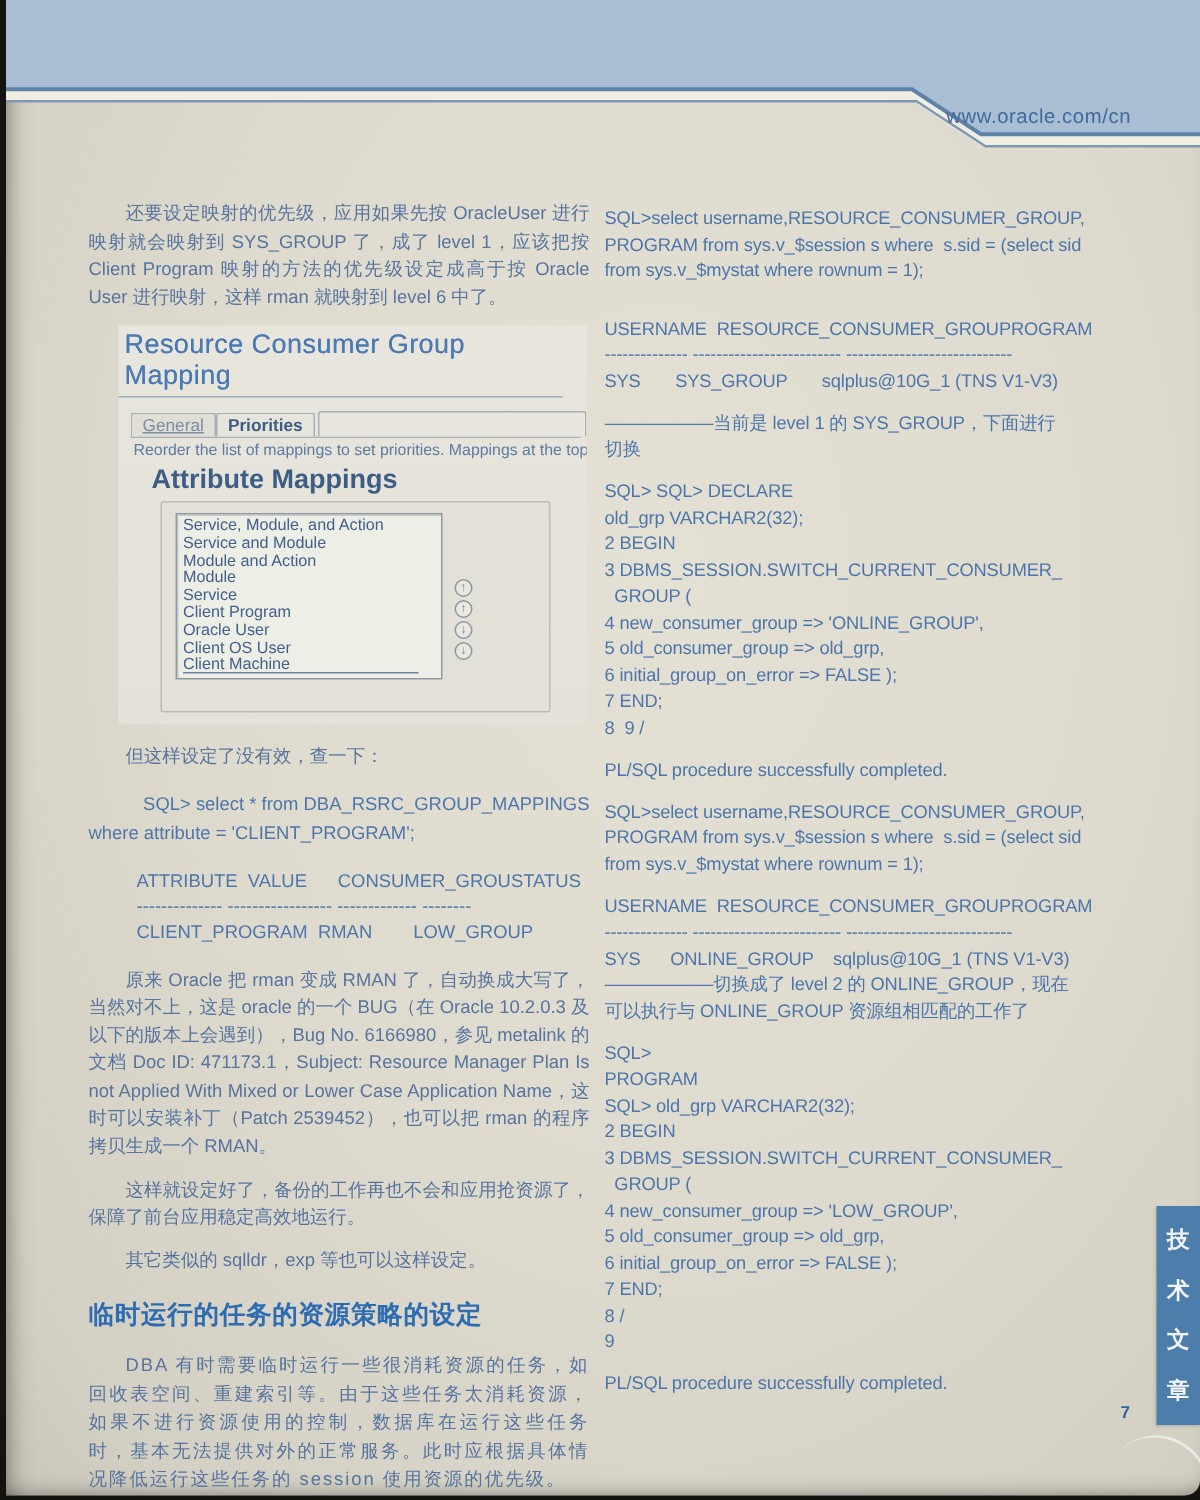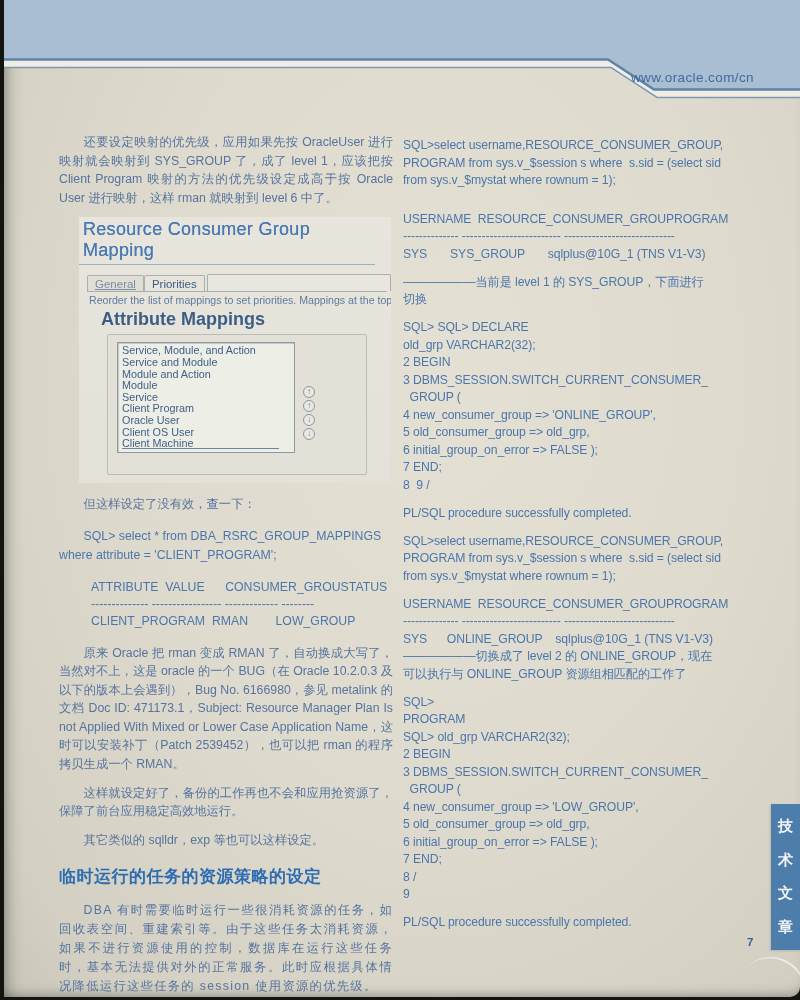--- a/index.html
+++ b/index.html
@@ -43,21 +43,21 @@
     border-bottom:1.5px solid #9db0c2; padding:0 0 3px 4px; margin-bottom:7px;
     width:296px; text-shadow:0 0 .4px #4a7ab5;
   }
   .tabs { display:flex; align-items:flex-end; margin-left:8px; height:19px; }
   .tab {
     border:1px solid #a8b0b4; border-bottom:none; background:#e0ded5;
     font-size:11.5px; padding:2px 7px 1px; color:#7b8ca3;
     border-radius:2px 2px 0 0;
   }
   .tab.general span { text-decoration:underline; }
-  .tab.active { color:#3c5e86; font-weight:normal; background:#e6e4db; }
+  .tab.active { color:#3c5e86; font-weight:bold; background:#e6e4db; }
   .tab.filler { flex:1; height:17px; margin-left:2px; background:#e8e6dd; }
   .tabs-base { border-top:1px solid #a8b0b4; margin:0 0 2px 8px; width:300px; }
   .dlg-desc { font-size:10.6px; color:#5d7ba3; margin:2px 0 3px 10px; white-space:nowrap; overflow:hidden; }
   .dlg-section { font-size:18px; font-weight:bold; color:#3c5e86; margin:0 0 4px 22px; }
   .panel {
     margin-left:28px; width:260px; border:1px solid #b9bdb4;
     background:#e2e0d7; padding:7px 6px 10px 9px;
     display:flex; gap:8px; border-radius:2px;
   }
   .listbox {
@@ -68,21 +68,21 @@
   .list-underline { border-bottom:1.3px solid #6d86a8; width:88%; height:9px; margin-bottom:2px; }
   .arrows { display:flex; flex-direction:column; padding-top:44px; gap:2px; width:16px; }
   .arrow-btn {
     width:12px; height:12px; border-radius:50%;
     border:1px solid #8d98a2; color:#6d86a8; background:#e9e7de;
     font-size:8px; line-height:10px; text-align:center;
   }
   
   .sqlblock { margin:14px 0 12px; }
   .sqlblock .ln { font-size:12.3px; line-height:18.6px; color:#4c76ab; white-space:pre-wrap; }
-  .sqlblock .ln:first-child { padding-left:2em; }
+  .sqlblock .ln:first-child { padding-left:2em;text-align:right; }
   .resultblock { margin:14px 0 14px; padding-left:32px; }
   .resultblock .ln { font-size:12.3px; line-height:17px; color:#4c76ab; white-space:pre-wrap; overflow:hidden; }
   .h2 {
     font-size:17px; font-weight:bold; color:#2e6cb2;
     margin:16px 0 13px; letter-spacing:.5px;
   }
   
   .rc-line {
     font-size:12.2px; line-height:17.5px; min-height:17.5px;
     color:#4c76ab; white-space:pre-wrap; overflow:hidden; letter-spacing:-.1px;

